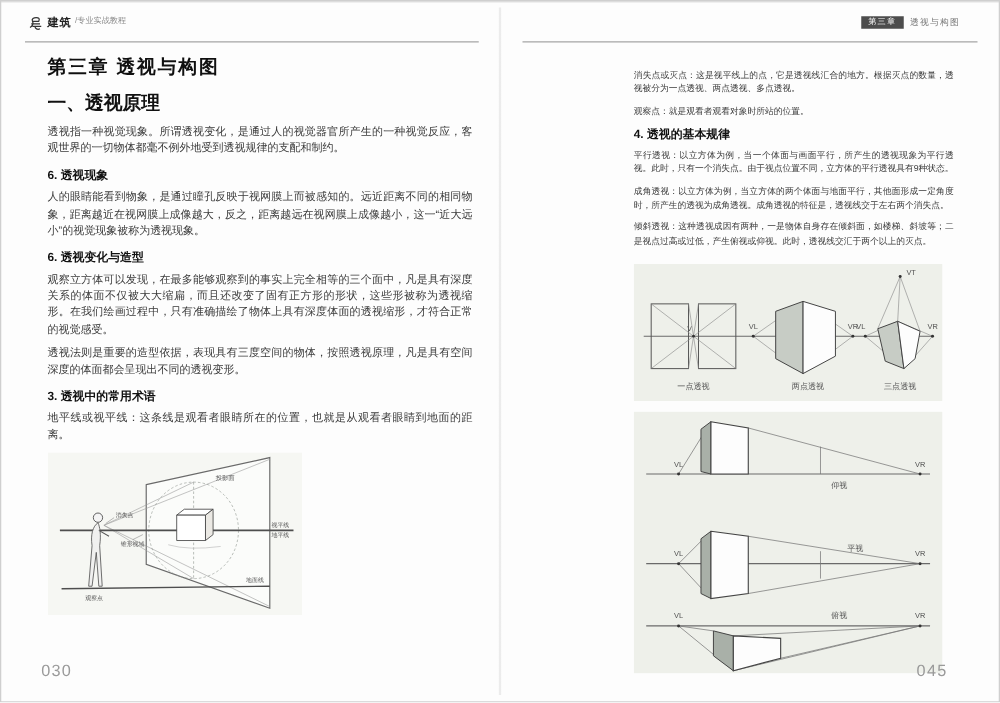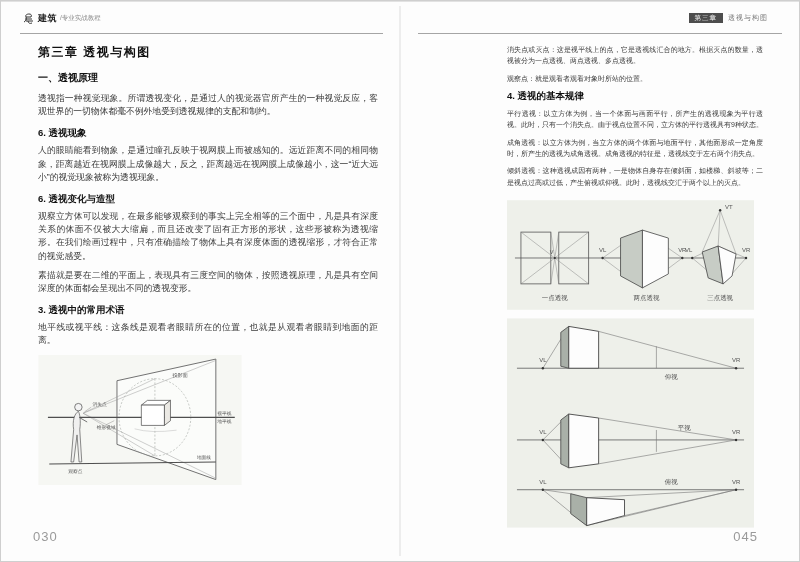--- a/index.html
+++ b/index.html
@@ -5,34 +5,34 @@
   html,body{margin:0;padding:0;background:#ffffff;}
   .spread{
     position:relative;width:800px;height:562px;background:#fdfdfd;
     font-family:"Liberation Sans","DejaVu Sans",sans-serif;color:#333;
     box-shadow:inset 0 0 0 1px #cfcfcf, inset 0 2px 0 #e2e2e2;
     overflow:hidden;
   }
   .gutter{position:absolute;left:399px;top:6px;width:2px;height:550px;
     background:linear-gradient(to right,#f3f3f3,#e7e7e7,#f3f3f3);}
   
-  .hdr-left{position:absolute;top:12px;left:22px;display:flex;align-items:center;gap:3px;}
+  .hdr-left{position:absolute;top:12px;left:22px;display:flex;gap:3px;}
   .brand{font-weight:bold;font-size:9px;color:#222;letter-spacing:.5px;}
   .series{font-size:6.5px;color:#8b8b8b;}
   .hdr-right{position:absolute;top:13px;right:32px;display:flex;align-items:center;gap:5px;}
   .badge{background:#4d4d4d;color:#fff;font-size:6.5px;padding:1.5px 6px;line-height:1;letter-spacing:1px;}
   .hdr-title{font-size:7px;color:#777;letter-spacing:1px;}
   .rule{position:absolute;top:33px;height:1px;background:#a5a5a5;}
   .rule-l{left:20px;width:363px;}
   .rule-r{left:418px;width:364px;}
   
   .col-l{position:absolute;left:38px;top:44px;width:340px;}
-  .col-r{position:absolute;left:507px;top:44px;width:256px;}
-  h1.chapter{font-size:12px;font-weight:bold;color:#101010;margin:0 0 10px 0;letter-spacing:1.5px;}
-  h2.sec{font-size:10px;font-weight:bold;color:#111;margin:0 0 7px 0;}
+  .col-r{position:absolute;left:507px;top:55px;width:256px;}
+  h1.chapter{font-size:15px;font-weight:bold;color:#101010;margin:0 0 10px 0;letter-spacing:1.5px;}
+  h2.sec{font-size:15px;font-weight:bold;color:#111;margin:0 0 7px 0;}
   h3.sub{font-size:9.5px;font-weight:bold;color:#111;margin:9px 0 4px 0;}
   .col-l p{font-size:8.8px;line-height:1.5;text-align:justify;margin:0 0 6px 0;color:#3a3a3a;}
   .col-r p{font-size:7px;line-height:1.62;text-align:justify;margin:0 0 6px 0;color:#3a3a3a;}
   .col-r h3.sub{margin:4px 0 5px 0;}
   .fig{display:block;}
   .fig-l{margin-top:8px;}
   .fig-r1{margin-top:12px;}
   .fig-r2{margin-top:8px;}
   .pagenum{position:absolute;bottom:18px;font-size:13px;color:#9a9a9a;letter-spacing:1px;}
   .pn-l{left:33px;}
@@ -61,21 +61,21 @@
   <div class="rule rule-r"></div>
 
   <div class="col-l">
     <h1 class="chapter">第三章 透视与构图</h1>
     <h2 class="sec">一、透视原理</h2>
     <p>透视指一种视觉现象。所谓透视变化，是通过人的视觉器官所产生的一种视觉反应，客观世界的一切物体都毫不例外地受到透视规律的支配和制约。</p>
     <h3 class="sub">6. 透视现象</h3>
     <p>人的眼睛能看到物象，是通过瞳孔反映于视网膜上而被感知的。远近距离不同的相同物象，距离越近在视网膜上成像越大，反之，距离越远在视网膜上成像越小，这一“近大远小”的视觉现象被称为透视现象。</p>
     <h3 class="sub">6. 透视变化与造型</h3>
     <p>观察立方体可以发现，在最多能够观察到的事实上完全相等的三个面中，凡是具有深度关系的体面不仅被大大缩扁，而且还改变了固有正方形的形状，这些形被称为透视缩形。在我们绘画过程中，只有准确描绘了物体上具有深度体面的透视缩形，才符合正常的视觉感受。</p>
-    <p>素描就是要在二维的平面上，表现具有三度空间的物体，按照透视原理，凡是具有空间深度的体面都会呈现出不同的透视变形。</p>
+    <p>透视法则是重要的造型依据，表现具有三度空间的物体，按照透视原理，凡是具有空间深度的体面都会呈现出不同的透视变形。</p>
     <h3 class="sub">3. 透视中的常用术语</h3>
     <p>地平线或视平线：这条线是观看者眼睛所在的位置，也就是从观看者眼睛到地面的距离。</p>
 
     <svg class="fig fig-l" width="204" height="130" viewBox="0 0 300 192">
       <rect x="0" y="0" width="300" height="192" fill="#f6f7f3"></rect>
       <g>
         <polygon points="116,38 262,6 262,184 116,132" fill="#fbfcfa" stroke="#6a6a6a" stroke-width="1.4"></polygon>
       </g>
       <g stroke="#9a9a9a" stroke-width="0.7">
         <line x1="66" y1="86" x2="262" y2="8"></line>

